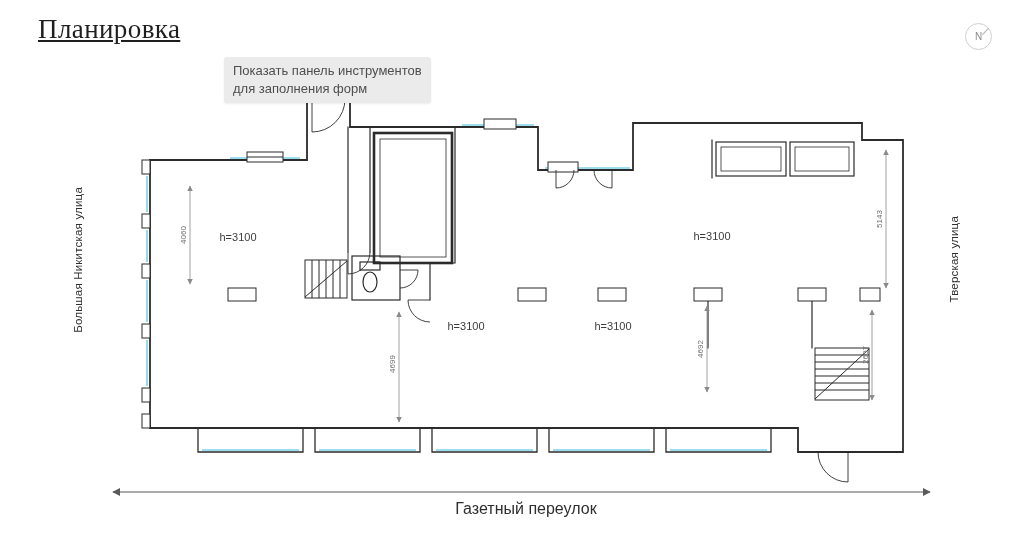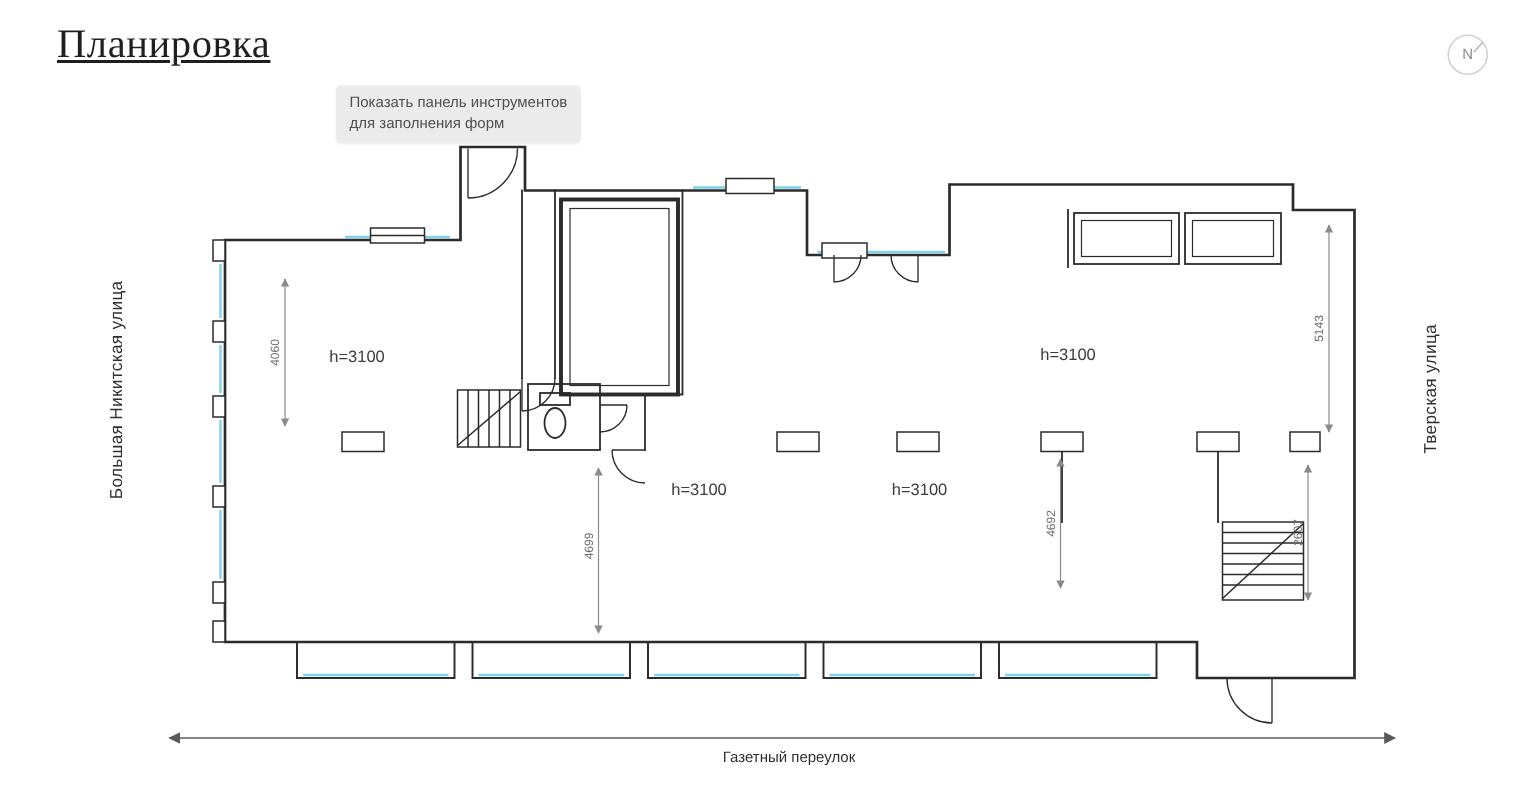--- a/index.html
+++ b/index.html
@@ -18,34 +18,34 @@
     display:flex;align-items:center;justify-content:center;
     font-size:10px;color:#8c8c8c;background:#fff;
   }
   .compass .needle{
     position:absolute;top:3px;right:5px;width:1px;height:9px;
     background:#b5b5b5;transform:rotate(42deg);
   }
   .tooltip{
     position:absolute;left:224px;top:57px;z-index:5;
     background:#ebebeb;border-radius:3px;padding:5px 9px;
-    font-size:10px;line-height:1.38;color:#4f4f4f;
+    font-size:13px;line-height:1.38;color:#4f4f4f;
     box-shadow:0 1px 2px rgba(0,0,0,.08);
     white-space:nowrap;
   }
   .street-v{
     position:absolute;font-size:11.5px;color:#2f2f2f;
     writing-mode:vertical-rl;transform:rotate(180deg);
     letter-spacing:.2px;
   }
   .street-left{left:72px;top:187px;}
   .street-right{left:948px;top:216px;}
   .street-bottom{
     position:absolute;left:361px;top:500px;width:330px;text-align:center;
-    font-size:10px;color:#2f2f2f;
+    font-size:16px;color:#2f2f2f;
   }
   svg.plan{position:absolute;left:0;top:0;z-index:1;}
   svg text{font-family:"Liberation Sans",sans-serif;}
   .h-label{font-size:11px;fill:#3c3c3c;}
   .dim-label{font-size:8px;fill:#6e6e6e;}
 </style>
 </head>
 <body>
 
 <div class="page-title">Планировка</div>

